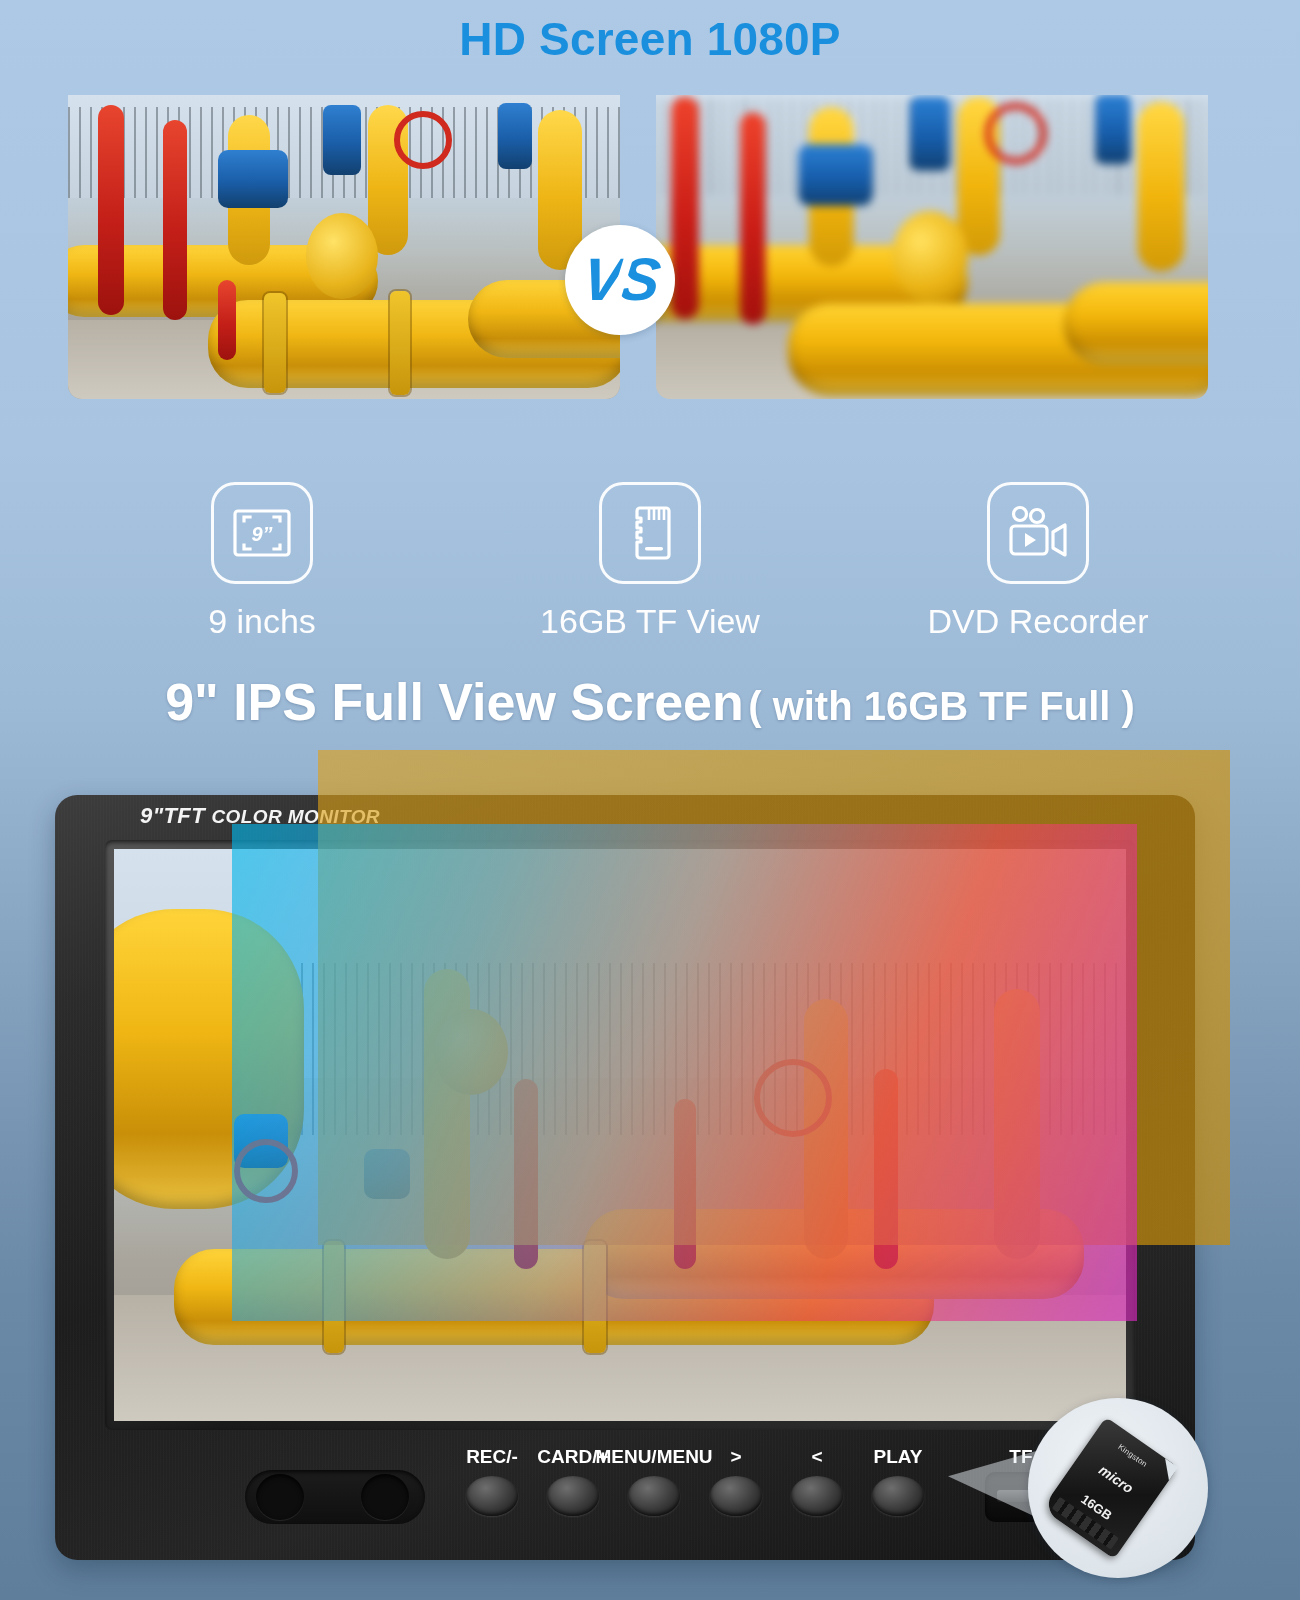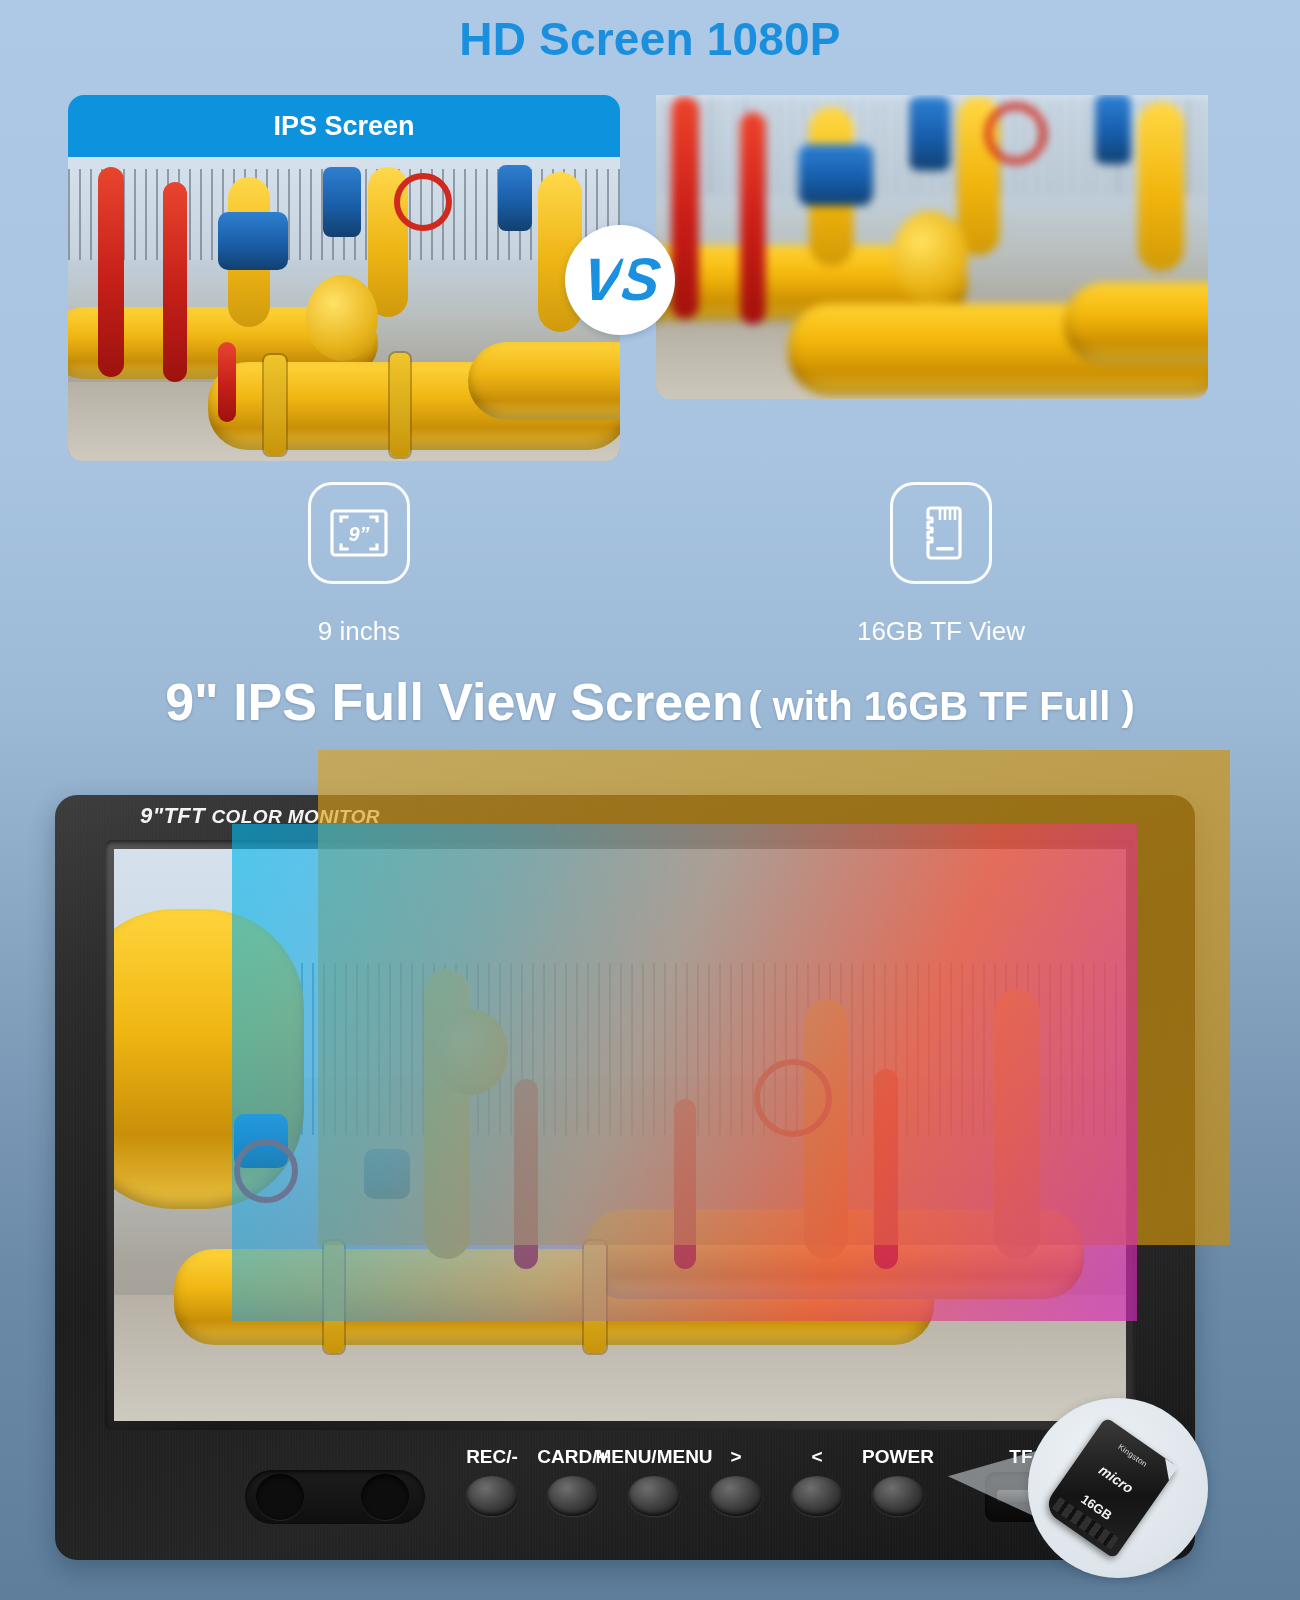--- a/index.html
+++ b/index.html
@@ -56,21 +56,21 @@
   }
   .vs .slash{position:absolute;left:52px;top:6px;width:9px;height:100px;background:#fff;transform:rotate(17deg);}
 
   
   .features{position:absolute;top:482px;left:68px;width:1164px;display:flex;}
   .feat{flex:1;display:flex;flex-direction:column;align-items:center;}
   .feat-box{
     width:96px;height:96px;border:3px solid rgba(255,255,255,.93);border-radius:24px;
     display:flex;align-items:center;justify-content:center;
   }
-  .feat-label{margin-top:32px;font-size:26px;color:#fdfdfd;white-space:nowrap;}
+  .feat-label{margin-top:18px;font-size:34px;color:#fdfdfd;white-space:nowrap;}
 
   
   .main-h{
     position:absolute;top:672px;left:0;width:1300px;text-align:center;color:#fff;
     text-shadow:0 1px 3px rgba(40,70,100,.3);
   }
   .main-h .big{font-size:52px;font-weight:bold;}
   .main-h .small{font-size:40px;font-weight:bold;}
 
   
@@ -145,21 +145,20 @@
   .sd-cap{position:absolute;left:6px;top:72px;width:76px;text-align:center;color:#f0f0f0;font-size:13px;font-weight:bold;}
   .sd-pins{position:absolute;left:8px;bottom:6px;width:72px;height:14px;
     background:repeating-linear-gradient(90deg,#2f2f2f 0 7px,#111 7px 11px);border-radius:2px;}
 </style>
 </head>
 <body>
 
 <div class="hd-title">HD Screen 1080P</div>
 
 <div class="cmp left">
-  <div class="cmp-head">IPS Screen</div>
   <div class="cmp-img">
     <div class="scene">
       <div class="sc-sky"></div>
         <div class="sc-fence"></div>
         <div class="sc-ground"></div>
       <div class="pipe ybig" style="left:-20px;top:150px;width:330px;height:72px;"></div>
       <div class="pipe ybig" style="left:140px;top:205px;width:420px;height:88px;"></div>
       <div class="pipe ybig" style="left:400px;top:185px;width:200px;height:78px;"></div>
       <div class="pipe yel" style="left:160px;top:20px;width:42px;height:150px;"></div>
       <div class="pipe yel" style="left:300px;top:10px;width:40px;height:150px;"></div>
@@ -223,20 +222,32 @@
     <div class="feat-box">
       <svg width="48" height="58" viewBox="0 0 48 58">
         <path d="M14 4 H40 a3 3 0 0 1 3 3 V51 a3 3 0 0 1 -3 3 H14 a3 3 0 0 1 -3 -3 V38 h4 v-4 h-4 v-6 h4 v-4 h-4 v-6 h4 v-4 h-4 V7 a3 3 0 0 1 3 -3 Z" fill="none" stroke="#fff" stroke-width="3.2" stroke-linejoin="round"></path>
         <path d="M23 5 v11 M28 5 v11 M33 5 v11 M38 5 v11" stroke="#fff" stroke-width="2.6"></path>
         <rect x="19" y="43" width="18" height="3.4" rx="1.6" fill="#fff"></rect>
       </svg>
     </div>
     <div class="feat-label">16GB TF View</div>
   </div>
 
+  <div class="feat">
+    <div class="feat-box">
+      <svg width="66" height="56" viewBox="0 0 66 56">
+        <circle cx="15" cy="9" r="6.5" fill="none" stroke="#fff" stroke-width="3.2"></circle>
+        <circle cx="32" cy="11" r="6.5" fill="none" stroke="#fff" stroke-width="3.2"></circle>
+        <rect x="6" y="21" width="36" height="28" rx="4" fill="none" stroke="#fff" stroke-width="3.2"></rect>
+        <path d="M48 27 L60 20 V50 L48 43 Z" fill="none" stroke="#fff" stroke-width="3.2" stroke-linejoin="round"></path>
+        <path d="M20 28 L31 35 L20 42 Z" fill="#fff"></path>
+      </svg>
+    </div>
+    <div class="feat-label">DVD Recorder</div>
+  </div>
 
 
 </div>
 
 <div class="main-h">
   <span class="big">9" IPS Full View Screen</span>
   <span class="small">( with 16GB TF Full )</span>
 </div>
 
 <div class="monitor">
@@ -287,21 +298,21 @@
 
     <div class="blabel" style="left:599px;">MENU/MENU</div>
     <div class="bbtn" style="left:599px;"></div>
 
     <div class="blabel" style="left:681px;">&gt;</div>
     <div class="bbtn" style="left:681px;"></div>
 
     <div class="blabel" style="left:762px;">&lt;</div>
     <div class="bbtn" style="left:762px;"></div>
 
-    <div class="blabel" style="left:843px;">POWER</div>
+    <div class="blabel" style="left:843px;">PLAY</div>
     <div class="bbtn" style="left:843px;"></div>
 
     <div class="blabel" style="left:996px;">TF CARD</div>
     <div class="tfslot">
         <div class="lip"></div>
       </div>
   </div>
 </div>
 
 <div class="ov-gold"></div>

